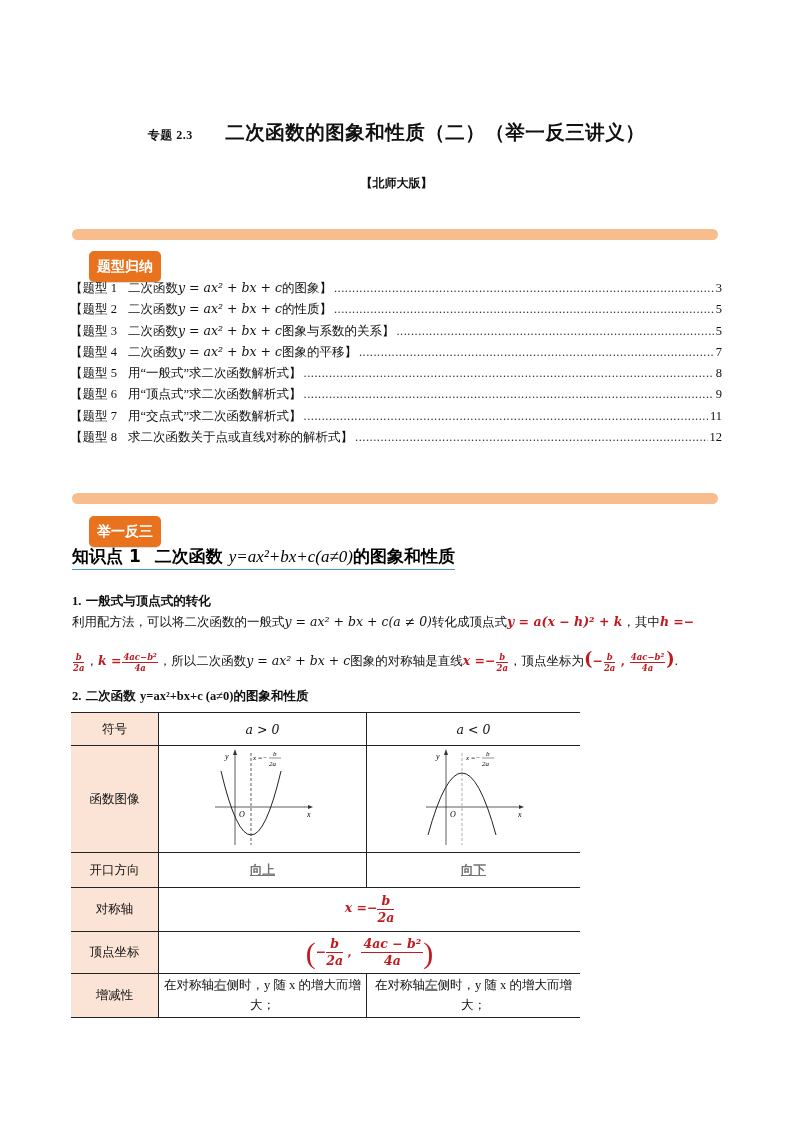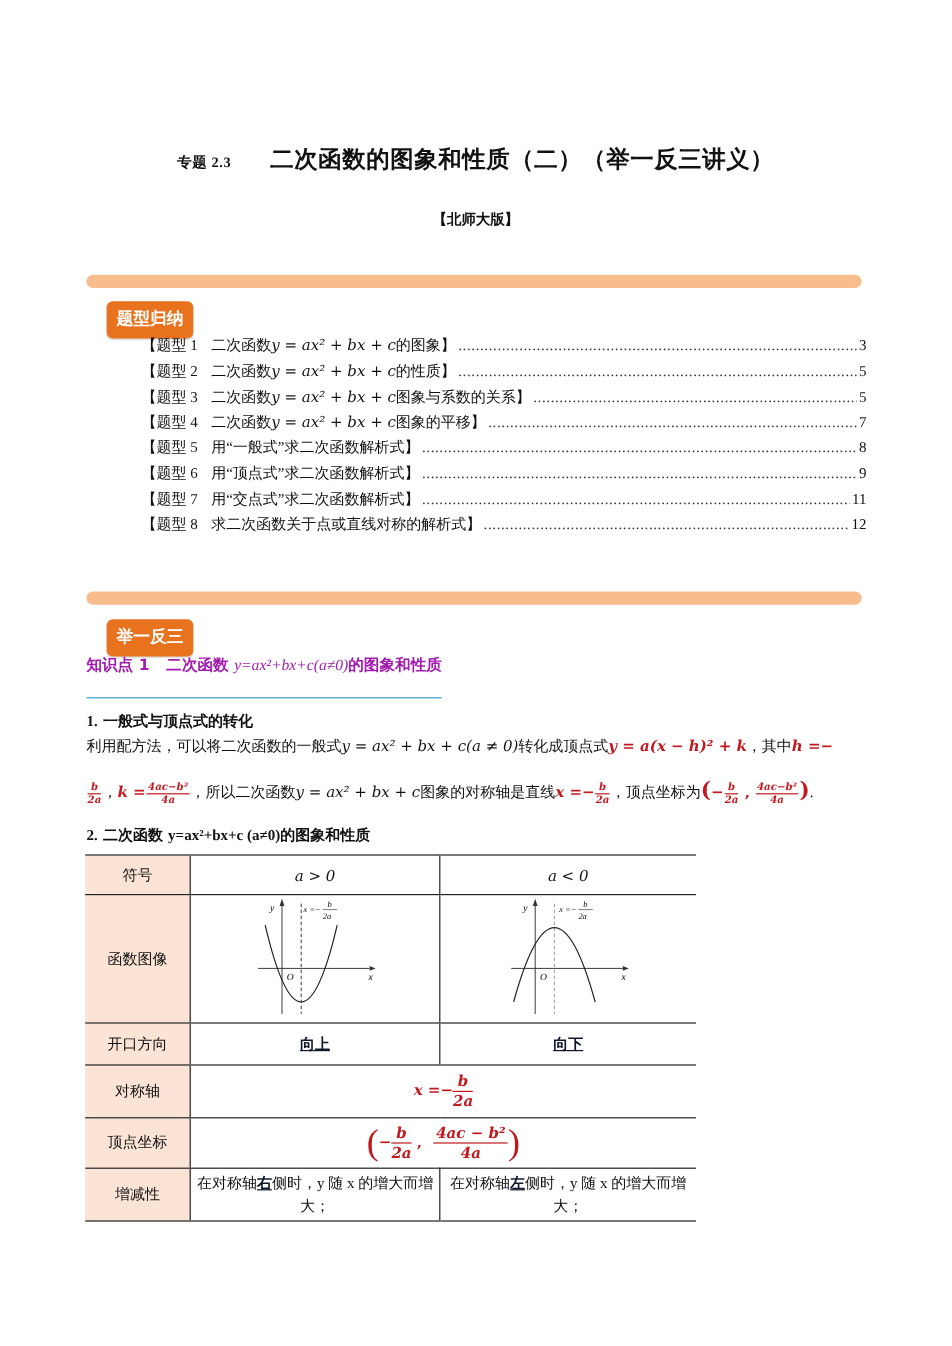--- a/index.html
+++ b/index.html
@@ -11,41 +11,41 @@
   .title .num { font-family: "Liberation Serif", serif; font-weight: bold; font-size: 12px; }
   .edition { left: 0; width: 793px; top: 175px; text-align: center; font-family: "DejaVu Sans", sans-serif;
              font-weight: bold; font-size: 12px; }
   .bar { left: 72px; width: 646px; height: 11px; background: #f8bd8c; border-radius: 6px; }
   .badge { background: #e8721d; color: #fff; font-family: "DejaVu Sans", sans-serif; font-weight: bold;
            font-size: 14px; border-radius: 5px; text-align: center; line-height: 31px; height: 31px; width: 72px;
            box-shadow: 0 1px 1px rgba(0,0,0,0.15); margin-top: 32px; }
   .toc { left: 70px; width: 652px; top: 280px; font-size: 12.5px; }
   .toc-row { display: flex; align-items: baseline; height: 21.3px; white-space: nowrap; }
   .toc-row .lead { flex: 0 0 auto; }
-  .toc-row .tag { display: inline-block; width: 58px; margin-left: 48px; }
+  .toc-row .tag { display: inline-block; width: 58px; }
   .toc-row .dots { flex: 1 1 auto; overflow: hidden; color: #333; margin: 0 2px; letter-spacing: 0.5px; }
   .toc-row .dots::before { content: "........................................................................................................................................................................................................................"; }
   .toc-row .page { flex: 0 0 auto; }
   .math { font-family: "DejaVu Serif", serif; font-style: italic; font-size: 12.5px; }
-  .kp { left: 72px; top: 545px; font-family: "DejaVu Sans", sans-serif; font-weight: bold; font-size: 13px;
-        color: #a21caf; border-bottom: 1.5px solid #3c9fc8; padding-bottom: 18px; }
+  .kp { left: 72px; top: 545px; font-family: "DejaVu Sans", sans-serif; font-weight: bold; font-size: 17px;
+        color: #000000; border-bottom: 1.5px solid #3c9fc8; padding-bottom: 1px; }
   .kp .m { font-family: "Liberation Serif", serif; font-style: italic; font-weight: normal; }
   .h1 { font-family: "DejaVu Sans", sans-serif; font-weight: bold; font-size: 12.5px; }
   .h1 .n { font-family: "Liberation Serif", serif; font-weight: bold; }
   .h1 .m { font-family: "Liberation Serif", serif; }
   .para { left: 72px; width: 652px; font-size: 12.5px; line-height: 20px; }
   .red { color: #c0191f; font-weight: bold; font-family: "DejaVu Serif", serif; font-style: italic; }
   .frac { display: inline-block; vertical-align: middle; text-align: center; font-size: 8.5px; line-height: 10px; margin: 0 1px; }
   .frac span { display: block; }
   .frac .top { border-bottom: 1px solid currentColor; padding: 0 1px; }
   table.props { position: absolute; left: 71px; top: 712px; width: 509px; border-collapse: collapse; font-size: 12.5px; }
   table.props td { border-top: 1px solid #222; border-bottom: 1px solid #222; text-align: center; vertical-align: middle; }
   table.props td + td { border-left: 1px solid #222; margin-top: 44px; }
   table.props td.hdr { background: #fbe4d5; width: 85px; font-family: "DejaVu Sans", sans-serif; font-size: 12.5px; }
-  .ul-red { color: #0f172a; font-weight: bold; text-decoration: underline; font-family: Liberation Sans, sans-serif; }
+  .ul-red { color: #737373; font-weight: bold; text-decoration: underline; font-family: Liberation Mono, monospace; }
   .left-cell { text-align: center; padding: 2px 4px; line-height: 19px; font-size: 12.5px; }
   .bigfrac { display: inline-block; vertical-align: middle; text-align: center; font-size: 12.5px; line-height: 16px; }
   .bigfrac span { display: block; }
   .bigfrac .top { border-bottom: 1px solid currentColor; padding: 0 2px; }
   .paren { font-size: 30px; font-weight: normal; vertical-align: middle; font-style: normal; color: #c0191f; }
 </style>
 </head>
 <body>
 
 <div class="abs title">

